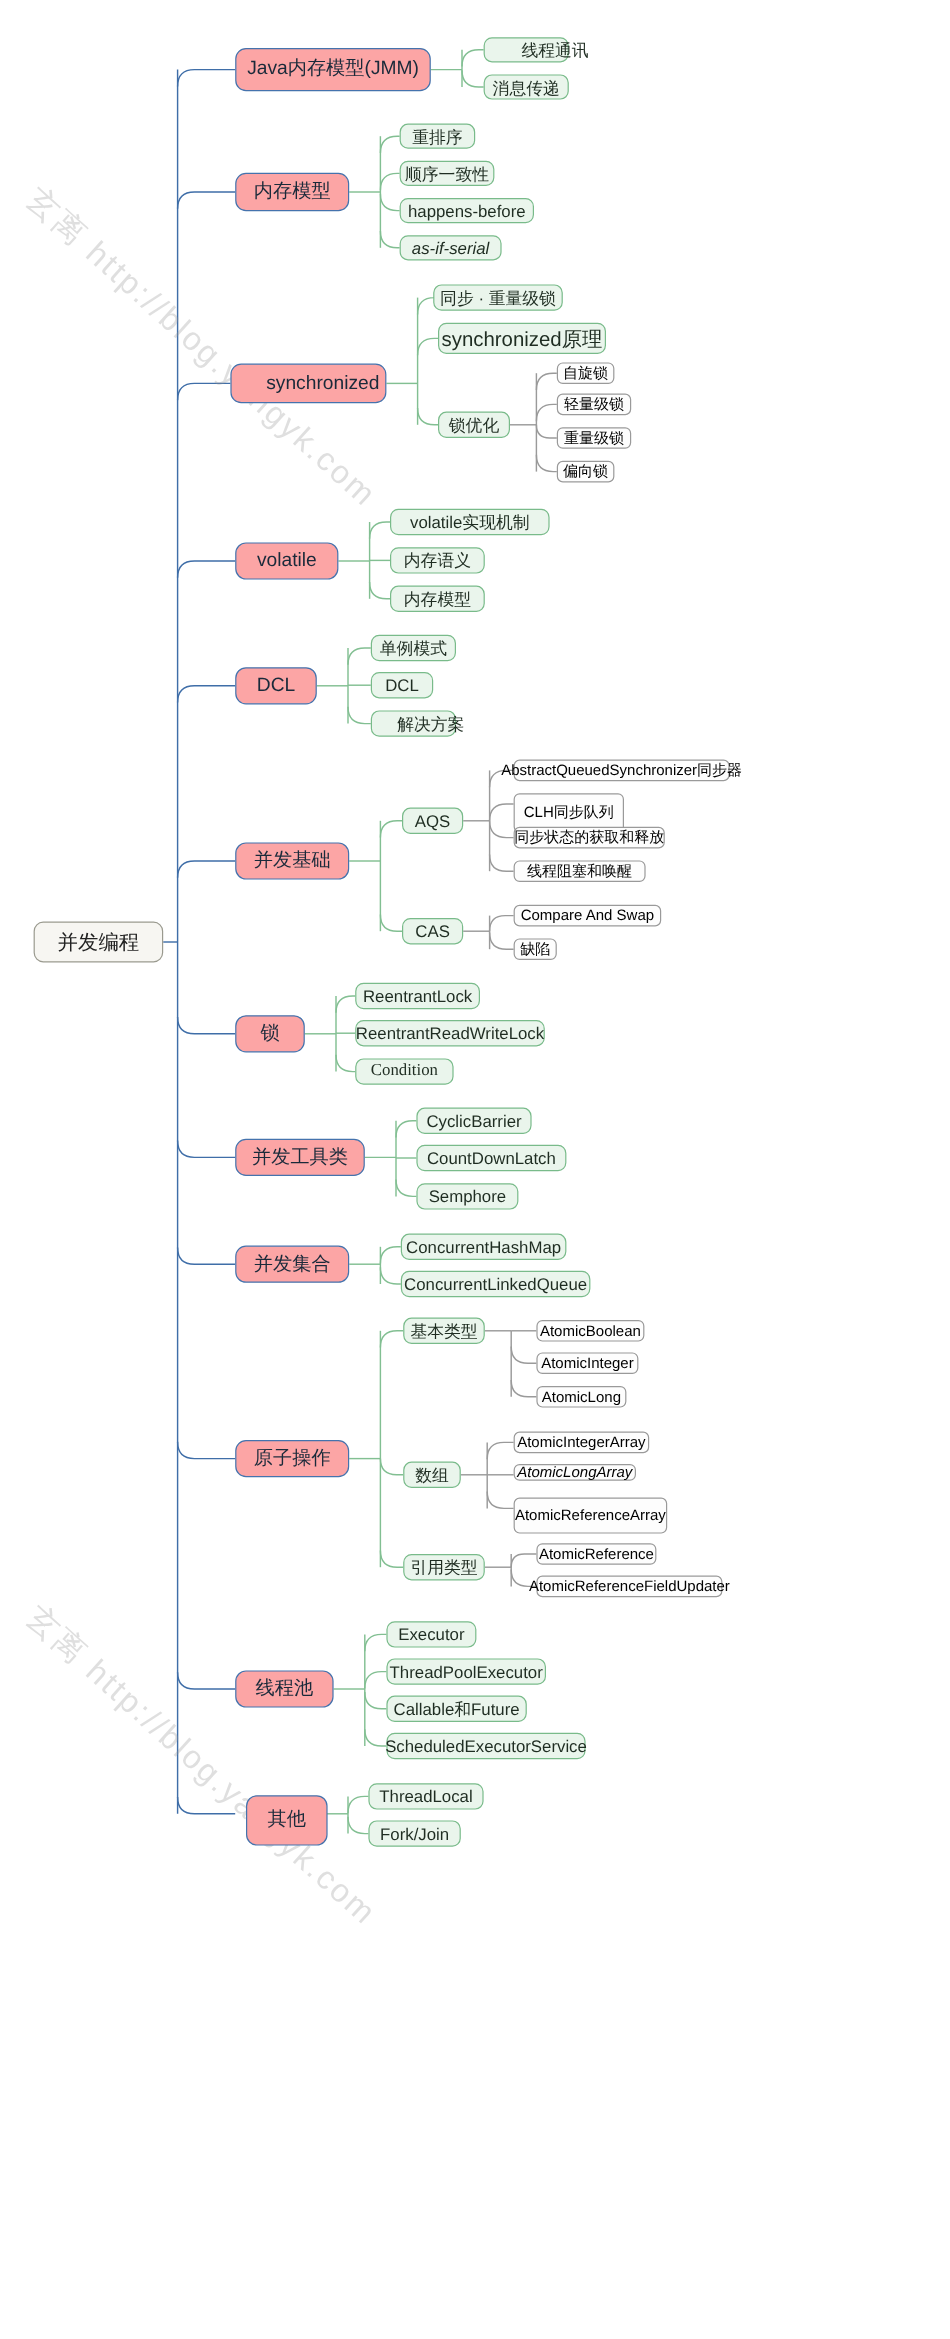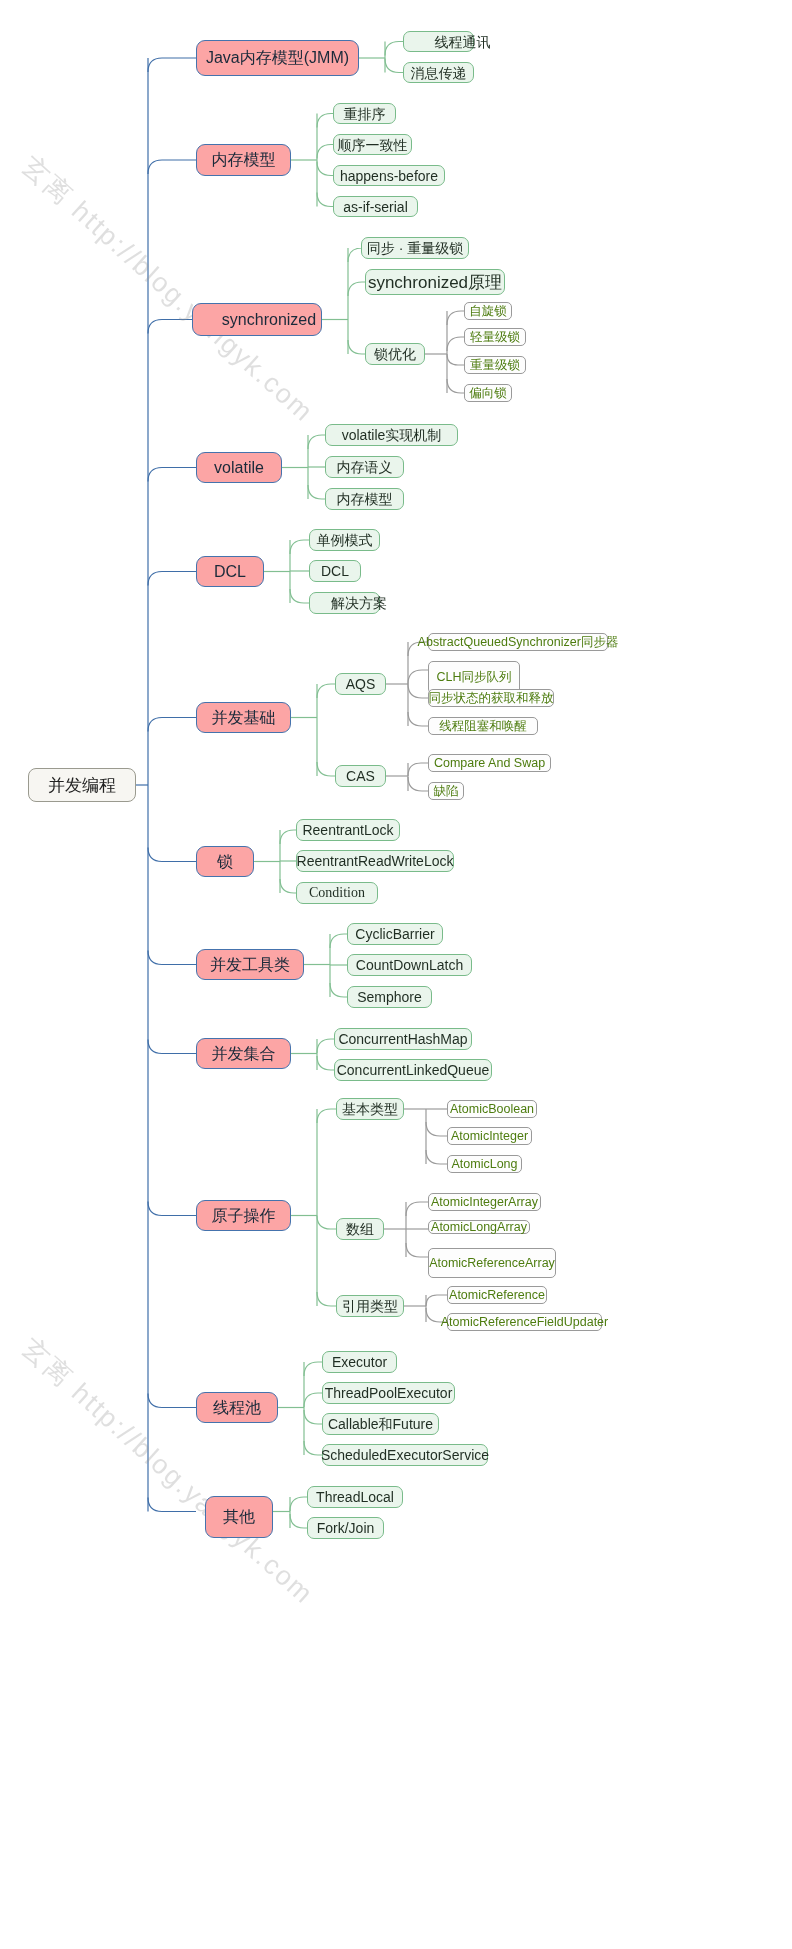--- a/index.html
+++ b/index.html
@@ -26,21 +26,21 @@
   .lvl1{
     background:#fca5a5;border:1px solid #4573ad;color:#1a2a3a;
     font-size:16px;border-radius:9px;
   }
   .lvl2{
     background:#eaf5ec;border:1px solid #79bb8a;color:#1f2d22;
     font-size:14px;border-radius:7px;
   }
   .lvl2.big{font-size:17px;}
   .lvl3{
-    background:#fdfdfd;border:1px solid #9a9a9a;color:#4d7c0f;
+    background:#fdfdfd;border:1px solid #9a9a9a;color:#000000;
     font-size:12.5px;border-radius:5px;
   }
   .watermark{
     position:absolute;
     color:rgba(150,150,150,0.30);
     font-size:27px;
     letter-spacing:2px;
     transform-origin:left top;
     white-space:nowrap;
     pointer-events:none;
@@ -161,21 +161,21 @@
 
   <div id="nodes">
       <div class="node lvl0" style="left: 28px; top: 768px; width: 108px; height: 34px;">并发编程</div>
       <div class="node lvl1" style="left: 196px; top: 40px; width: 163px; height: 36px;">Java内存模型(JMM)</div>
       <div class="node lvl2" style="left: 403px; top: 31px; width: 71px; height: 21px; padding-left: 48px;">线程通讯</div>
       <div class="node lvl2" style="left: 403px; top: 62px; width: 71px; height: 21px;">消息传递</div>
       <div class="node lvl1" style="left: 196px; top: 144px; width: 95px; height: 32px;">内存模型</div>
       <div class="node lvl2" style="left: 333px; top: 103px; width: 63px; height: 21px;">重排序</div>
       <div class="node lvl2" style="left: 333px; top: 134px; width: 79px; height: 21px;">顺序一致性</div>
       <div class="node lvl2" style="left: 333px; top: 165px; width: 112px; height: 21px;">happens-before</div>
-      <div class="node lvl2" style="left: 333px; top: 196px; width: 85px; height: 21px;">as-if-serial</div>
+      <div class="node lvl2" style="left: 333px; top: 196px; width: 85px; height: 21px; font-style: italic;">as-if-serial</div>
       <div class="node lvl1" style="left: 192px; top: 303px; width: 130px; height: 33px; padding-left: 24px;">synchronized</div>
       <div class="node lvl2" style="left: 361px; top: 237px; width: 108px; height: 22px;">同步 · 重量级锁</div>
       <div class="node lvl2 big" style="left: 365px; top: 269px; width: 140px; height: 26px;">synchronized原理</div>
       <div class="node lvl2" style="left: 365px; top: 343px; width: 60px; height: 22px;">锁优化</div>
       <div class="node lvl3" style="left: 464px; top: 302px; width: 48px; height: 18px;">自旋锁</div>
       <div class="node lvl3" style="left: 464px; top: 328px; width: 62px; height: 18px;">轻量级锁</div>
       <div class="node lvl3" style="left: 464px; top: 356px; width: 62px; height: 18px;">重量级锁</div>
       <div class="node lvl3" style="left: 464px; top: 384px; width: 48px; height: 18px;">偏向锁</div>
       <div class="node lvl1" style="left: 196px; top: 452px; width: 86px; height: 31px;">volatile</div>
       <div class="node lvl2" style="left: 325px; top: 424px; width: 133px; height: 22px;">volatile实现机制</div>
@@ -205,21 +205,21 @@
       <div class="node lvl1" style="left: 196px; top: 1038px; width: 95px; height: 31px;">并发集合</div>
       <div class="node lvl2" style="left: 334px; top: 1028px; width: 138px; height: 22px;">ConcurrentHashMap</div>
       <div class="node lvl2" style="left: 334px; top: 1059px; width: 158px; height: 22px;">ConcurrentLinkedQueue</div>
       <div class="node lvl1" style="left: 196px; top: 1200px; width: 95px; height: 31px;">原子操作</div>
       <div class="node lvl2" style="left: 336px; top: 1098px; width: 68px; height: 22px;">基本类型</div>
       <div class="node lvl3" style="left: 447px; top: 1100px; width: 90px; height: 18px;">AtomicBoolean</div>
       <div class="node lvl3" style="left: 447px; top: 1127px; width: 85px; height: 18px;">AtomicInteger</div>
       <div class="node lvl3" style="left: 447px; top: 1155px; width: 75px; height: 18px;">AtomicLong</div>
       <div class="node lvl2" style="left: 336px; top: 1218px; width: 48px; height: 22px;">数组</div>
       <div class="node lvl3" style="left: 428px; top: 1193px; width: 113px; height: 18px;">AtomicIntegerArray</div>
-      <div class="node lvl3" style="left: 428px; top: 1220px; width: 102px; height: 14px;">AtomicLongArray</div>
+      <div class="node lvl3" style="left: 428px; top: 1220px; width: 102px; height: 14px; font-style: italic;">AtomicLongArray</div>
       <div class="node lvl3" style="left: 428px; top: 1248px; width: 128px; height: 30px;">AtomicReferenceArray</div>
       <div class="node lvl2" style="left: 336px; top: 1295px; width: 68px; height: 22px;">引用类型</div>
       <div class="node lvl3" style="left: 447px; top: 1286px; width: 100px; height: 18px;">AtomicReference</div>
       <div class="node lvl3" style="left: 447px; top: 1313px; width: 155px; height: 18px;">AtomicReferenceFieldUpdater</div>
       <div class="node lvl1" style="left: 196px; top: 1392px; width: 82px; height: 31px;">线程池</div>
       <div class="node lvl2" style="left: 322px; top: 1351px; width: 75px; height: 22px;">Executor</div>
       <div class="node lvl2" style="left: 322px; top: 1382px; width: 133px; height: 22px;">ThreadPoolExecutor</div>
       <div class="node lvl2" style="left: 322px; top: 1413px; width: 117px; height: 22px;">Callable和Future</div>
       <div class="node lvl2" style="left: 322px; top: 1444px; width: 166px; height: 22px;">ScheduledExecutorService</div>
       <div class="node lvl1" style="left: 205px; top: 1496px; width: 68px; height: 42px;">其他</div>

